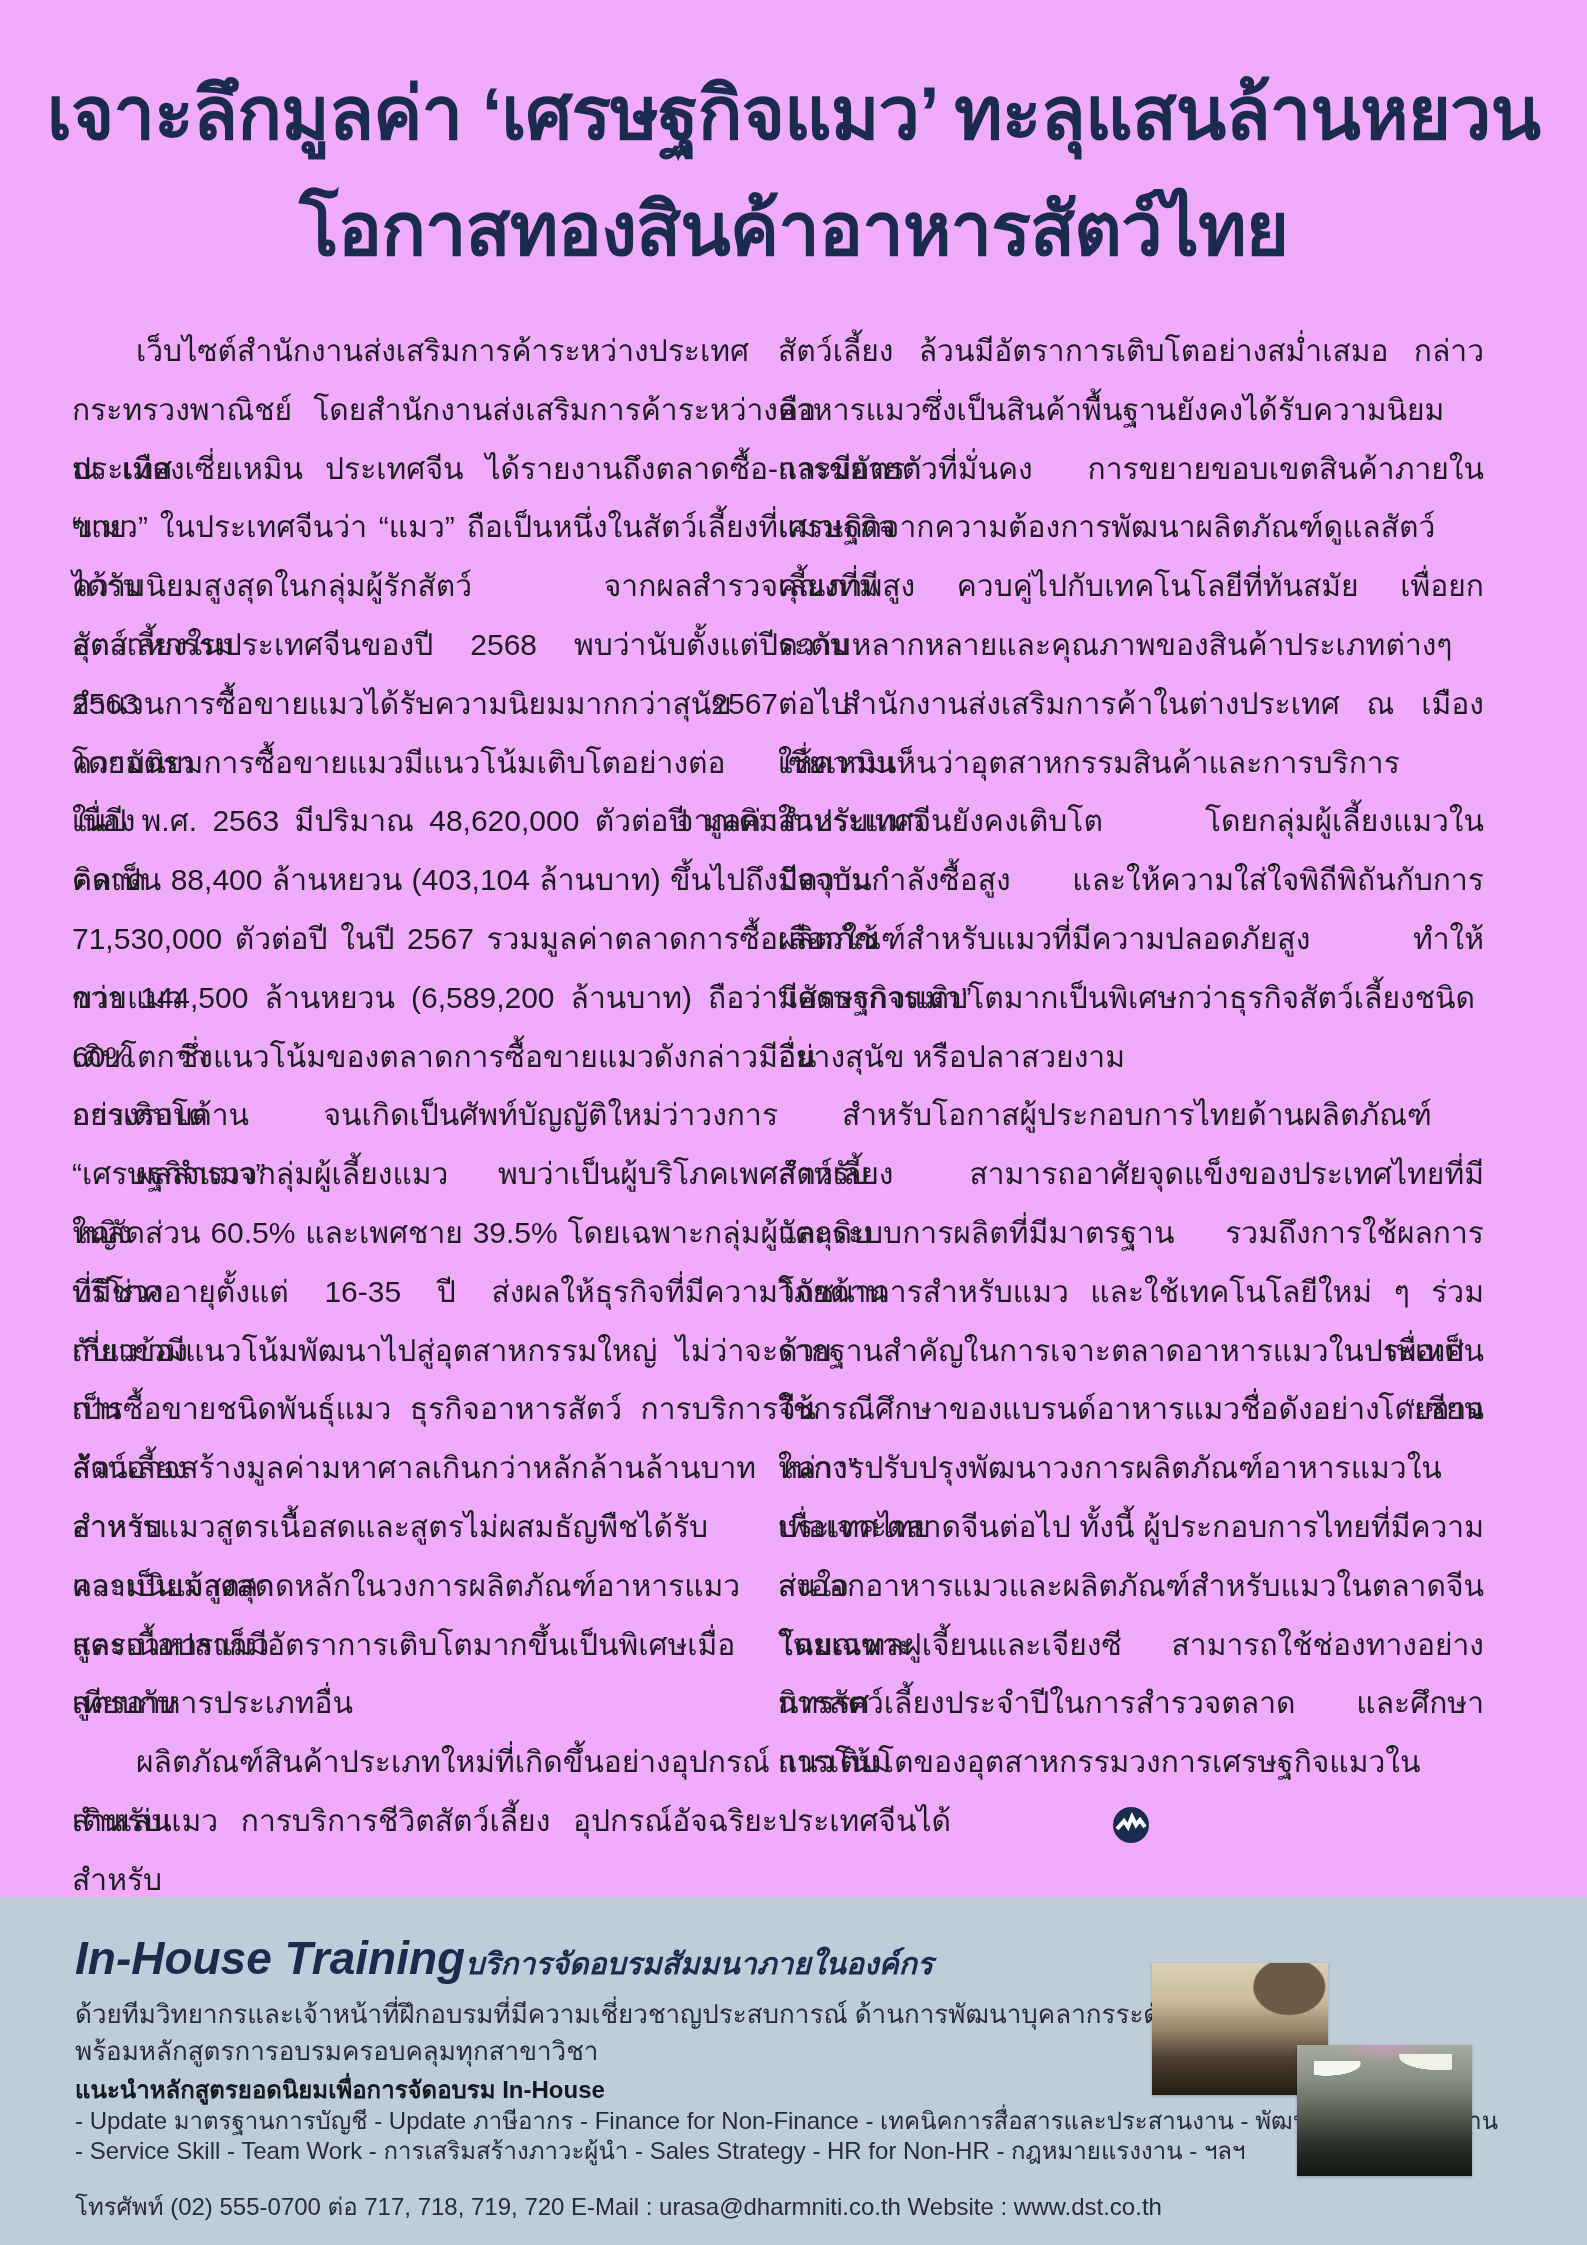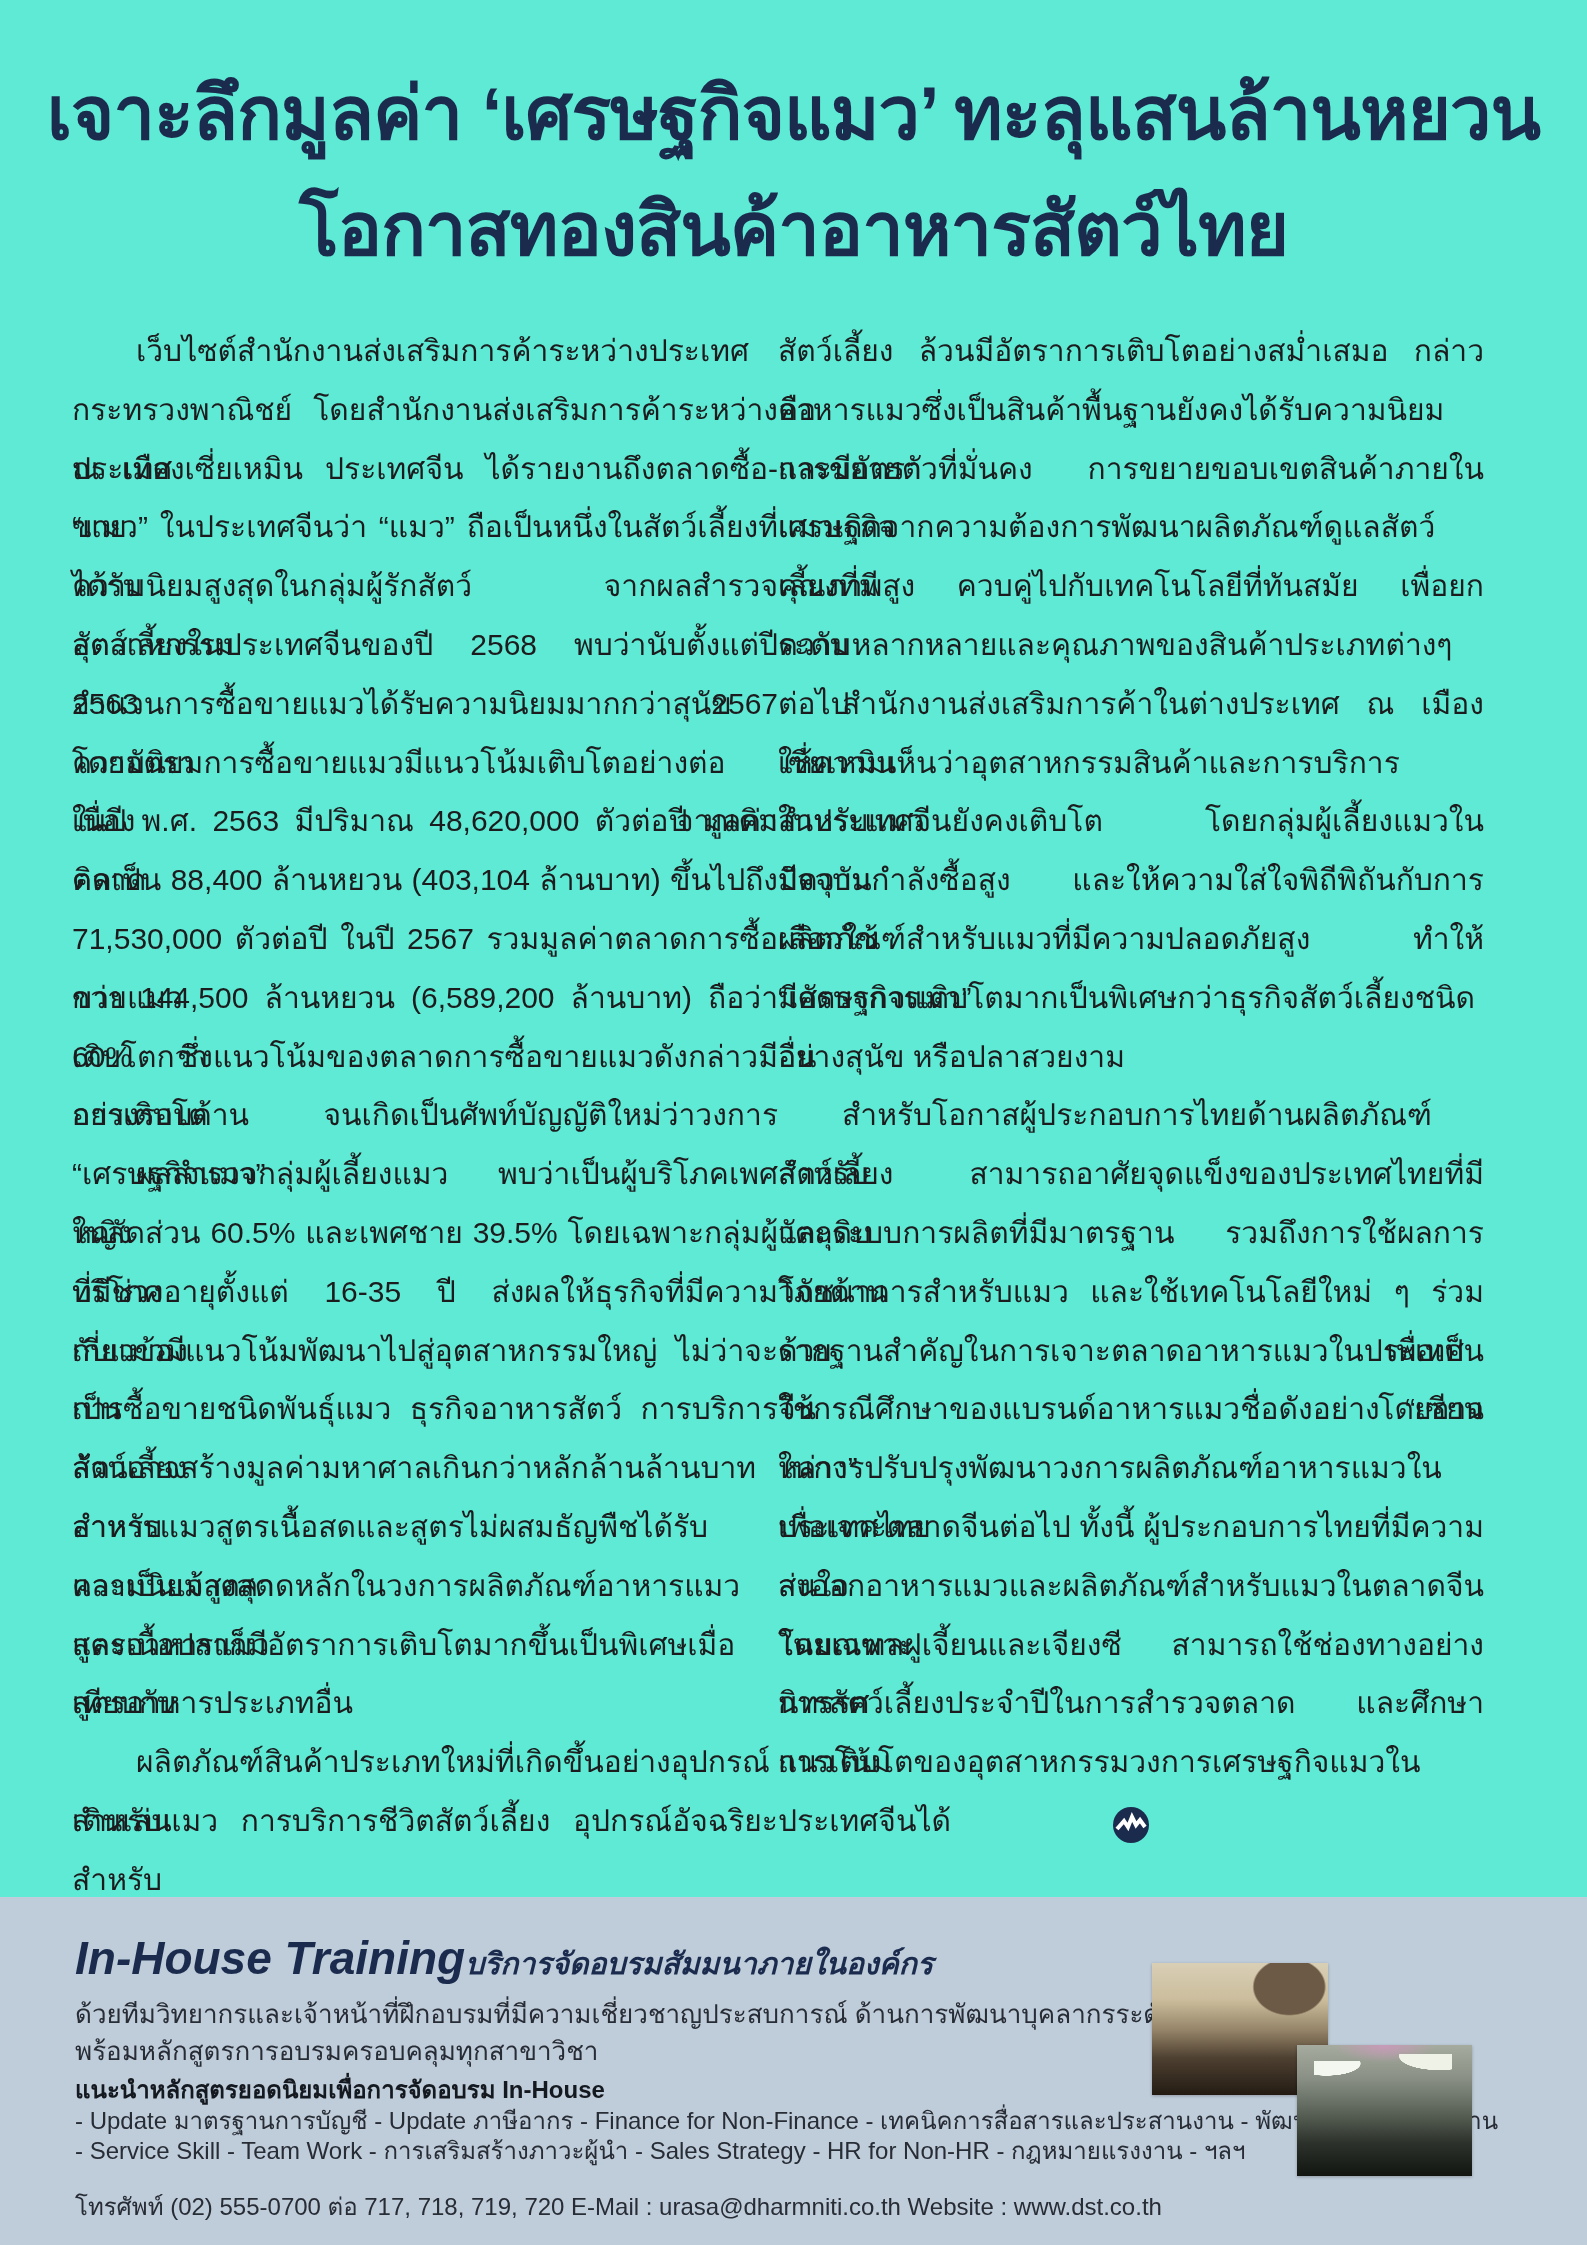--- a/index.html
+++ b/index.html
@@ -6,21 +6,21 @@
     --navy:#1a2b4d;
     --ink:#1c1c1e;
     --footer-bg:#bfccda;
     --footer-ink:#272c35;
   }
   *{margin:0;padding:0;box-sizing:border-box;}
   html,body{background:#e9e9e9;}
   .page{
     position:relative;
     width:1587px;height:2245px;
-    background:#5eead4;
+    background:#f0abfc;
     overflow:hidden;
     font-family:"Liberation Sans","DejaVu Sans",sans-serif;
   }
   
   .headline{
     position:absolute;top:56px;left:0;right:0;
     text-align:center;
     color:var(--navy);
     font-weight:700;
     font-size:74px;

